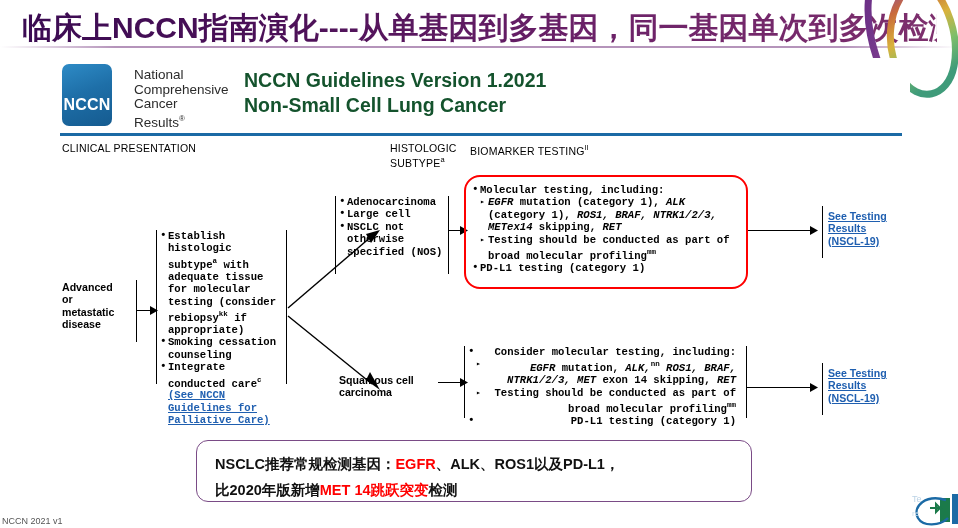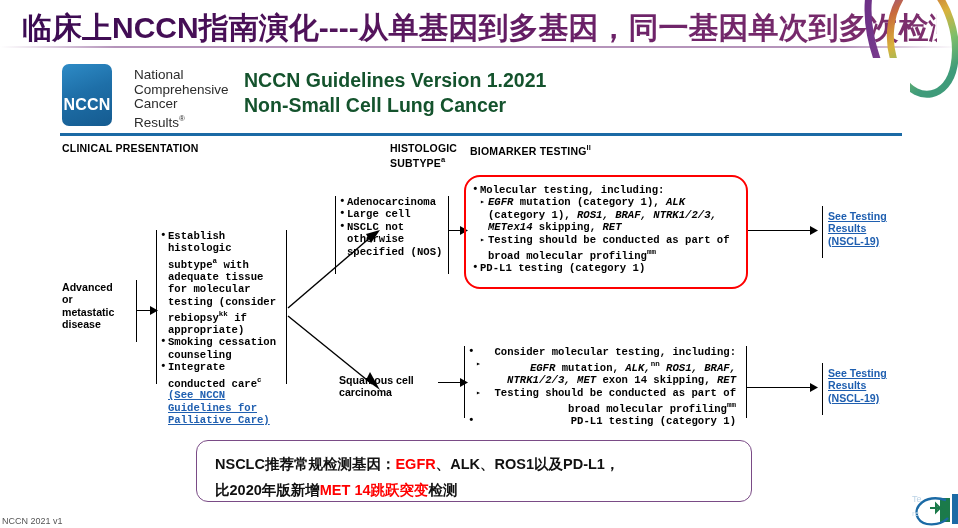--- a/index.html
+++ b/index.html
@@ -33,21 +33,21 @@
     color:#fff;font-weight:bold;font-size:16px;display:flex;align-items:flex-end;
     justify-content:center;padding-bottom:12px;box-sizing:border-box;letter-spacing:.2px;}
   #nccn-words{position:absolute;left:82px;top:10px;width:122px;font-size:13.5px;line-height:14.5px;color:#2b2b2b;}
   #nccn-words sup{font-size:8px;}
   #guide-title{position:absolute;left:192px;top:10px;font-size:19.5px;font-weight:bold;color:#14532d;line-height:25px;}
   #header-links{position:absolute;right:44px;top:12px;text-align:right;font-size:11.5px;line-height:14px;color:#1f5fb0;}
   #header-links a{color:#1f5fb0;text-decoration:underline;display:block;cursor:pointer;}
   #hrule{position:absolute;left:8px;top:75px;width:842px;height:2.5px;background:#1b6aa5;}
 
   
-  .colhead{position:absolute;font-size:10.5px;font-weight:bold;color:#000;letter-spacing:.2px;line-height:12px;}
+  .colhead{position:absolute;font-size:10.5px;font-weight:normal;color:#000;letter-spacing:.2px;line-height:12px;}
   .colhead sup{font-size:7.5px;}
   #ch-clin{left:10px;top:84px;}
   #ch-hist{left:338px;top:84px;}
   #ch-bio{left:418px;top:84px;}
 
   
   .txtbox{position:absolute;font-size:10.6px;line-height:12.4px;color:#000;font-weight:bold;}
   .txtbox ul{margin:0;padding:0;list-style:none;}
   .txtbox li{position:relative;padding-left:8px;margin-bottom:0px;font-family:Liberation Mono, monospace;}
   .txtbox li:before{content:"\2022";position:absolute;left:0;top:-1px;font-size:11px;}

